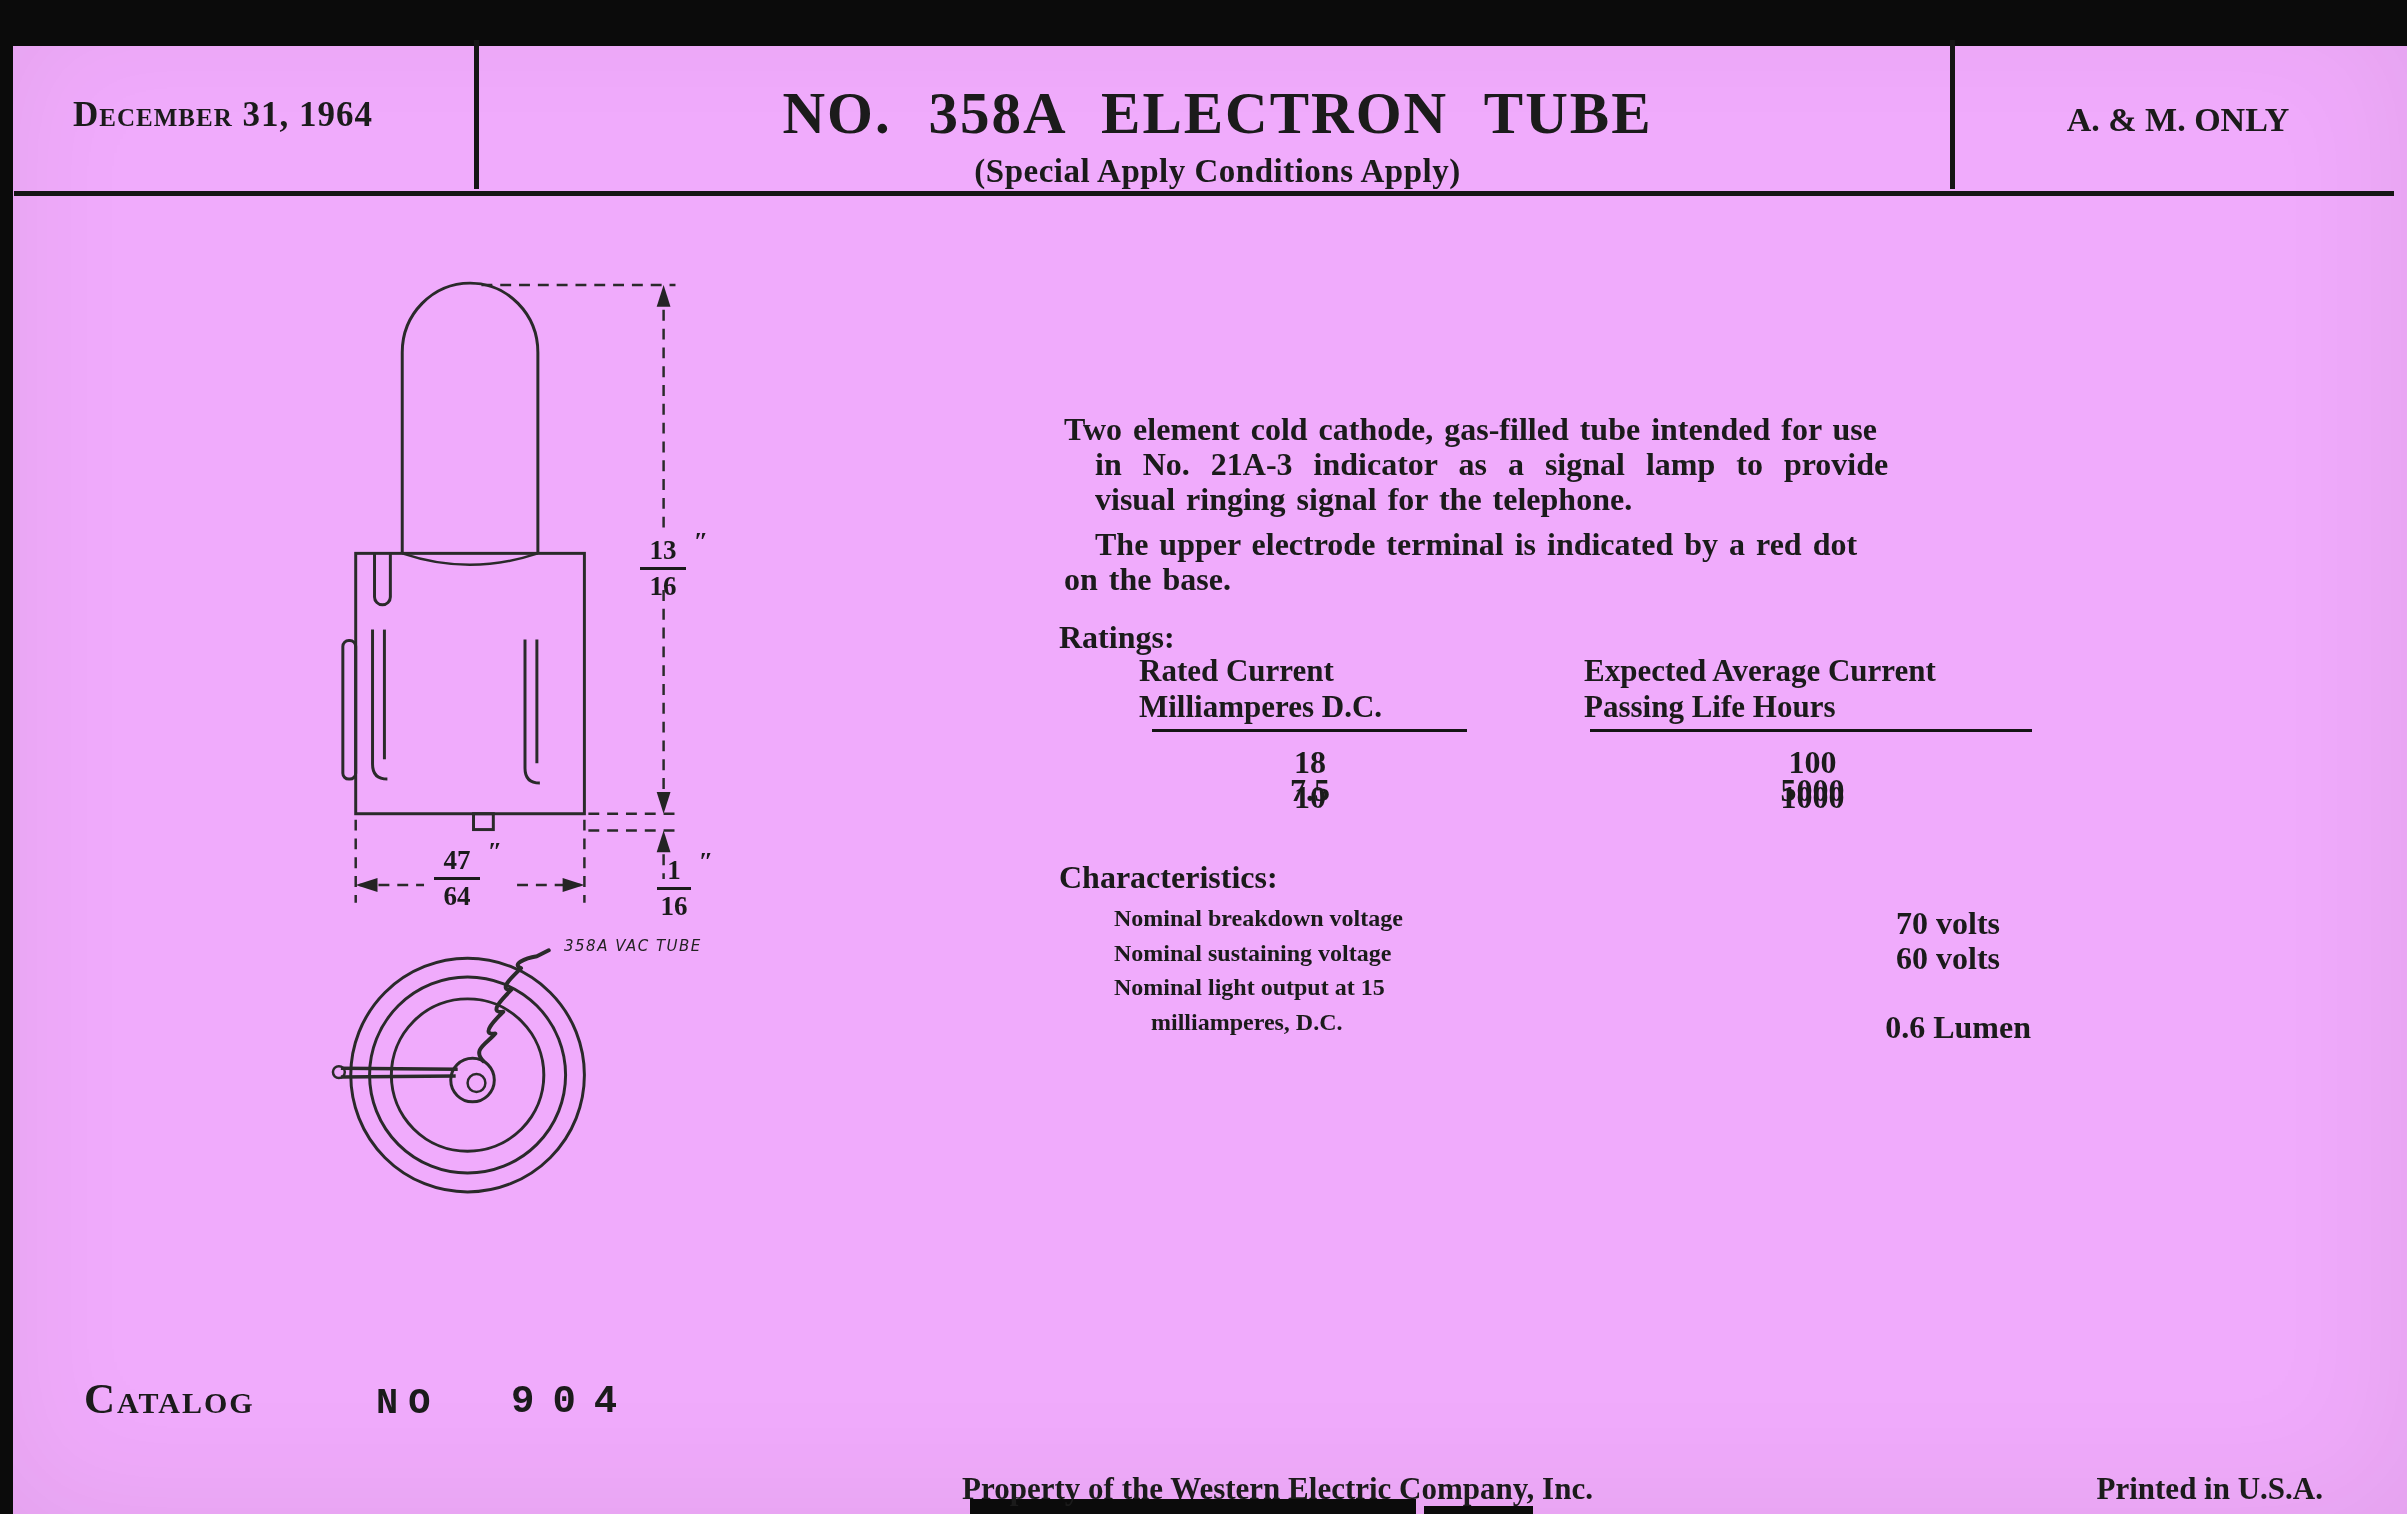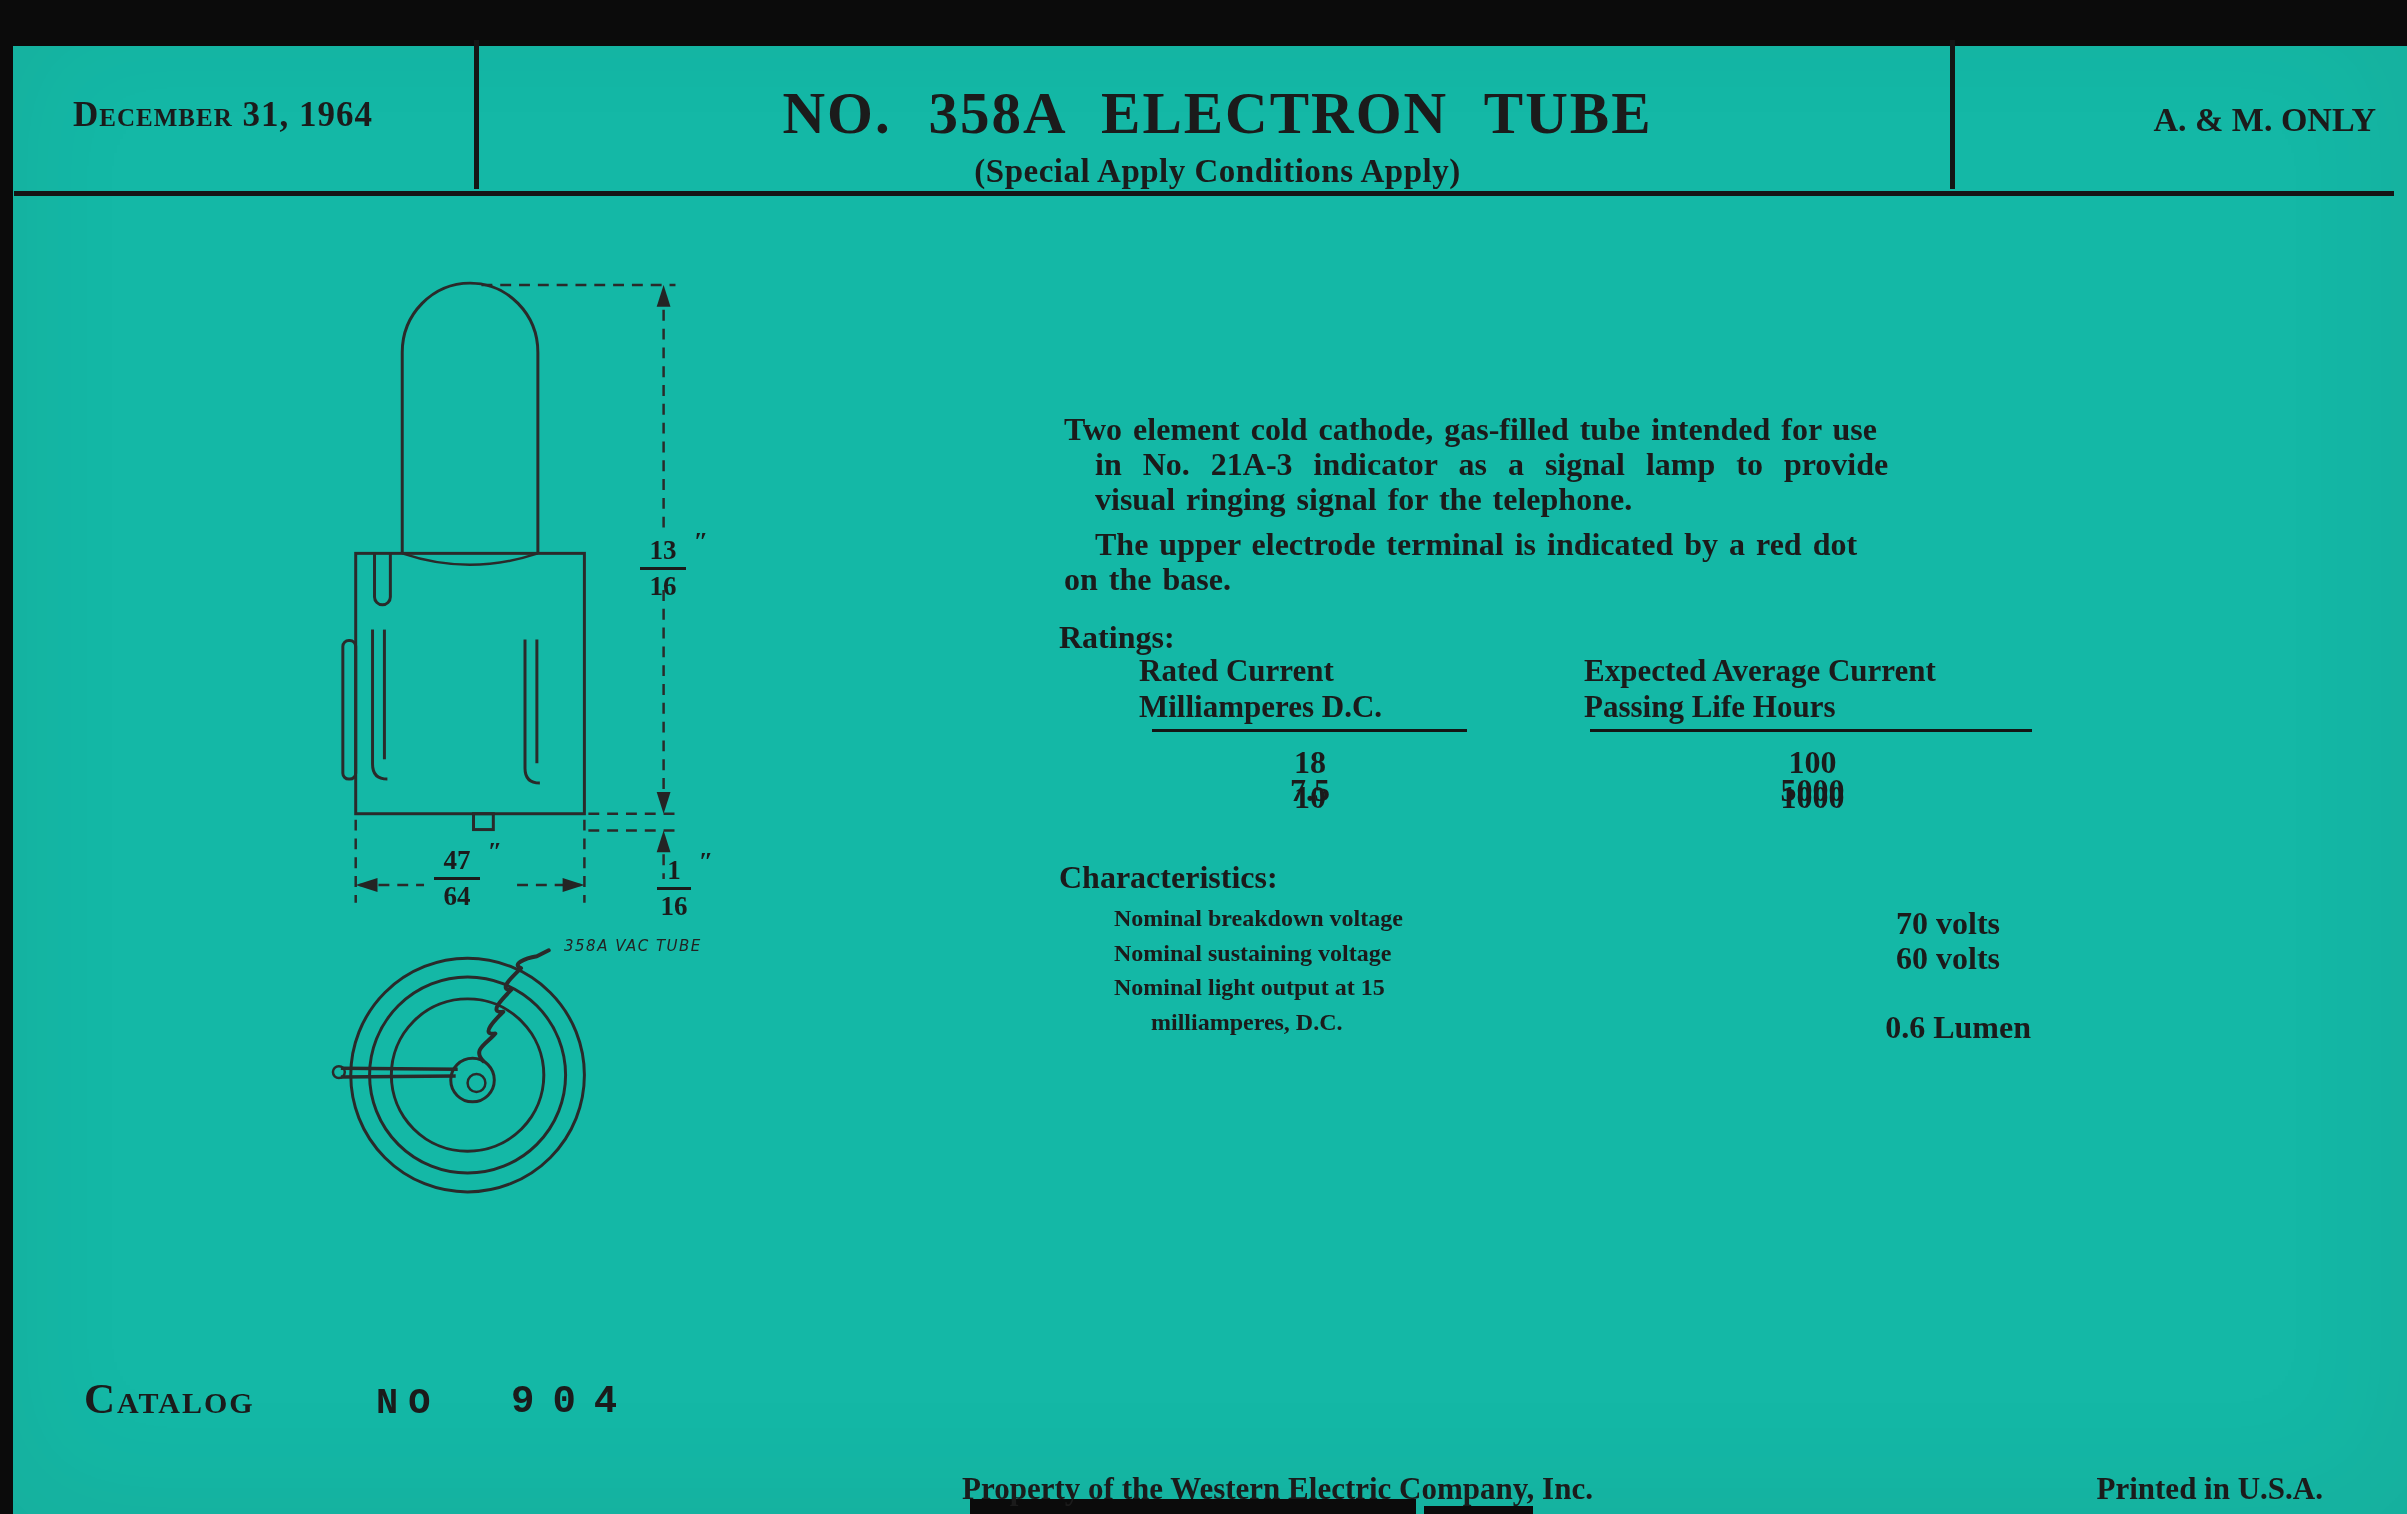--- a/index.html
+++ b/index.html
@@ -1,33 +1,33 @@
 <!DOCTYPE html>
 <html><head>
 <meta charset="utf-8">
 <style>
   html,body{margin:0;padding:0;background:#111;}
-  .sheet{position:relative;width:2408px;height:1515px;background:#14b8a6;overflow:hidden;
+  .sheet{position:relative;width:2408px;height:1515px;background:#f0abfc;overflow:hidden;
          font-family:"Liberation Serif",serif;color:#1b1b1b;
          box-shadow:inset 0 0 139px rgba(60,50,30,.08);}
   
   .scan-top{position:absolute;left:0;top:0;width:2408px;height:46px;background:#0b0b0b;}
   .scan-left{position:absolute;left:0;top:0;width:13px;height:1515px;background:#0b0b0b;}
   .scan-bottom{position:absolute;left:970px;top:1499px;width:446px;height:16px;background:#0b0b0b;}
   .scan-bottom2{position:absolute;left:1424px;top:1506px;width:109px;height:9px;background:#0b0b0b;}
   
   .hdr-date{position:absolute;left:73px;top:95px;font-size:35px;font-weight:700;
             font-variant:small-caps;letter-spacing:1px;}
   .v-rule{position:absolute;width:5px;background:#151515;}
   .v-rule.vl{left:474px;top:40px;height:149px;}
   .v-rule.vr{left:1950px;top:40px;height:149px;}
   .hdr-center{position:absolute;left:495px;top:79px;width:1445px;text-align:center;}
   .hdr-title{font-size:59px;font-weight:700;letter-spacing:2px;word-spacing:20px;}
   .hdr-subtitle{font-size:33px;font-weight:700;margin-top:5px;letter-spacing:0.5px;}
-  .hdr-avail{position:absolute;left:1980px;top:101px;width:396px;text-align:right;
+  .hdr-avail{position:absolute;left:1980px;top:101px;width:396px;text-align:center;
              font-size:34px;font-weight:700;}
   .h-rule{position:absolute;left:14px;top:191px;width:2380px;height:5px;background:#151515;}
   
   .desc{position:absolute;left:1064px;top:412px;width:1020px;font-size:32px;line-height:35px;
         font-weight:700;word-spacing:3px;}
   .desc .ind{margin-left:31px;}
   .desc .stretch{word-spacing:13px;}
   .desc .para2{margin-top:10px;}
   
   .sec-heading{position:absolute;font-size:32px;font-weight:700;}

